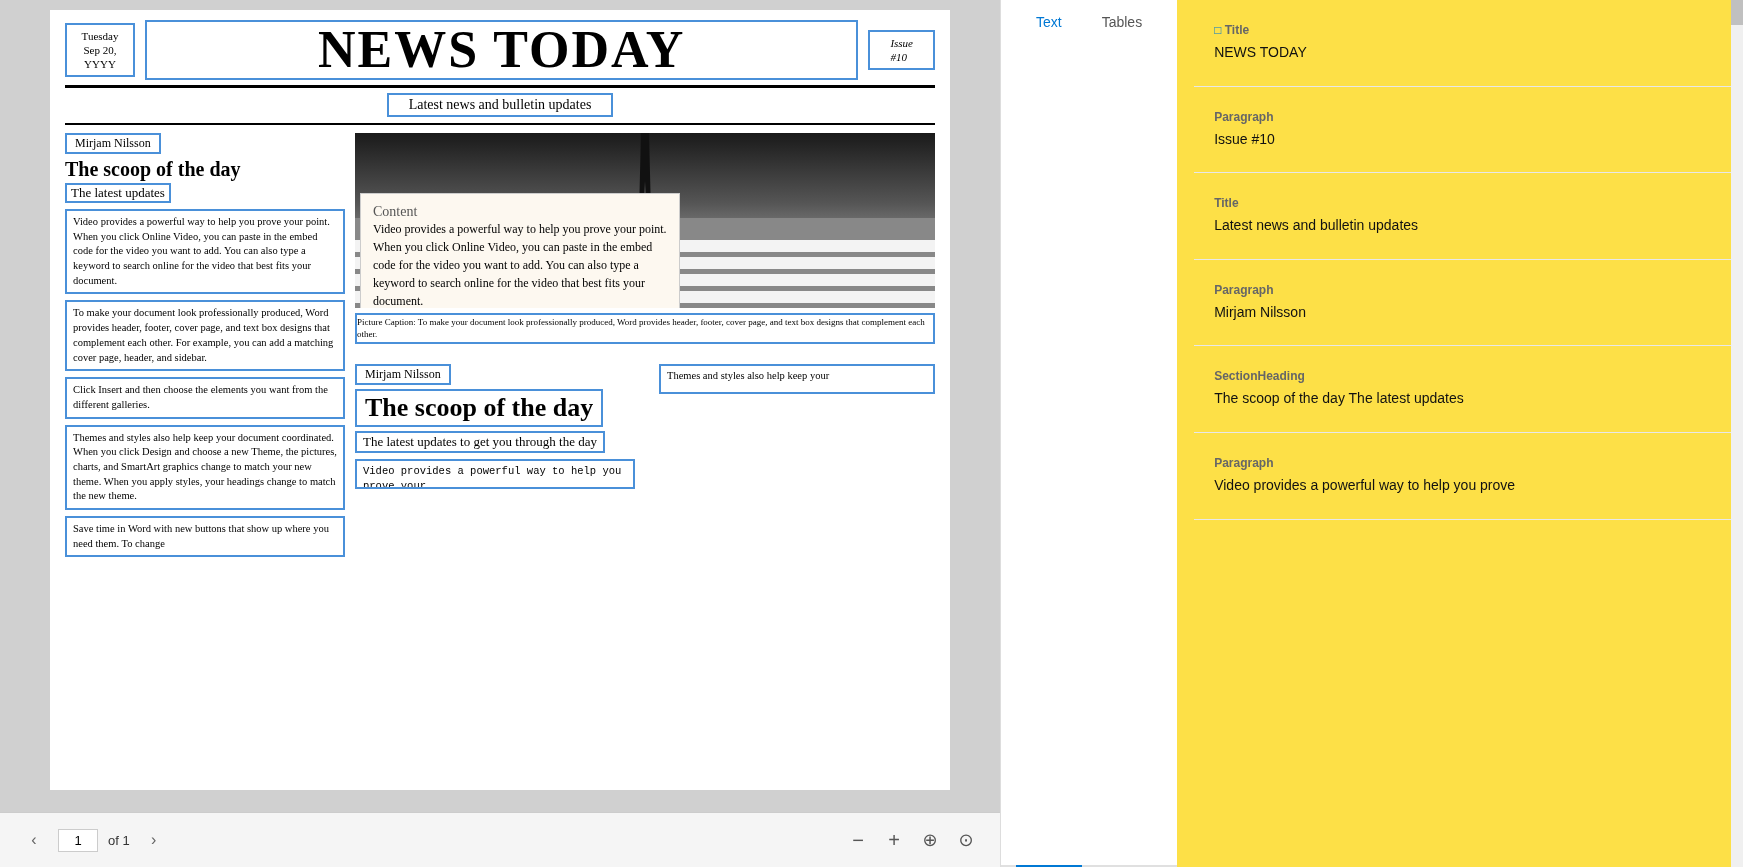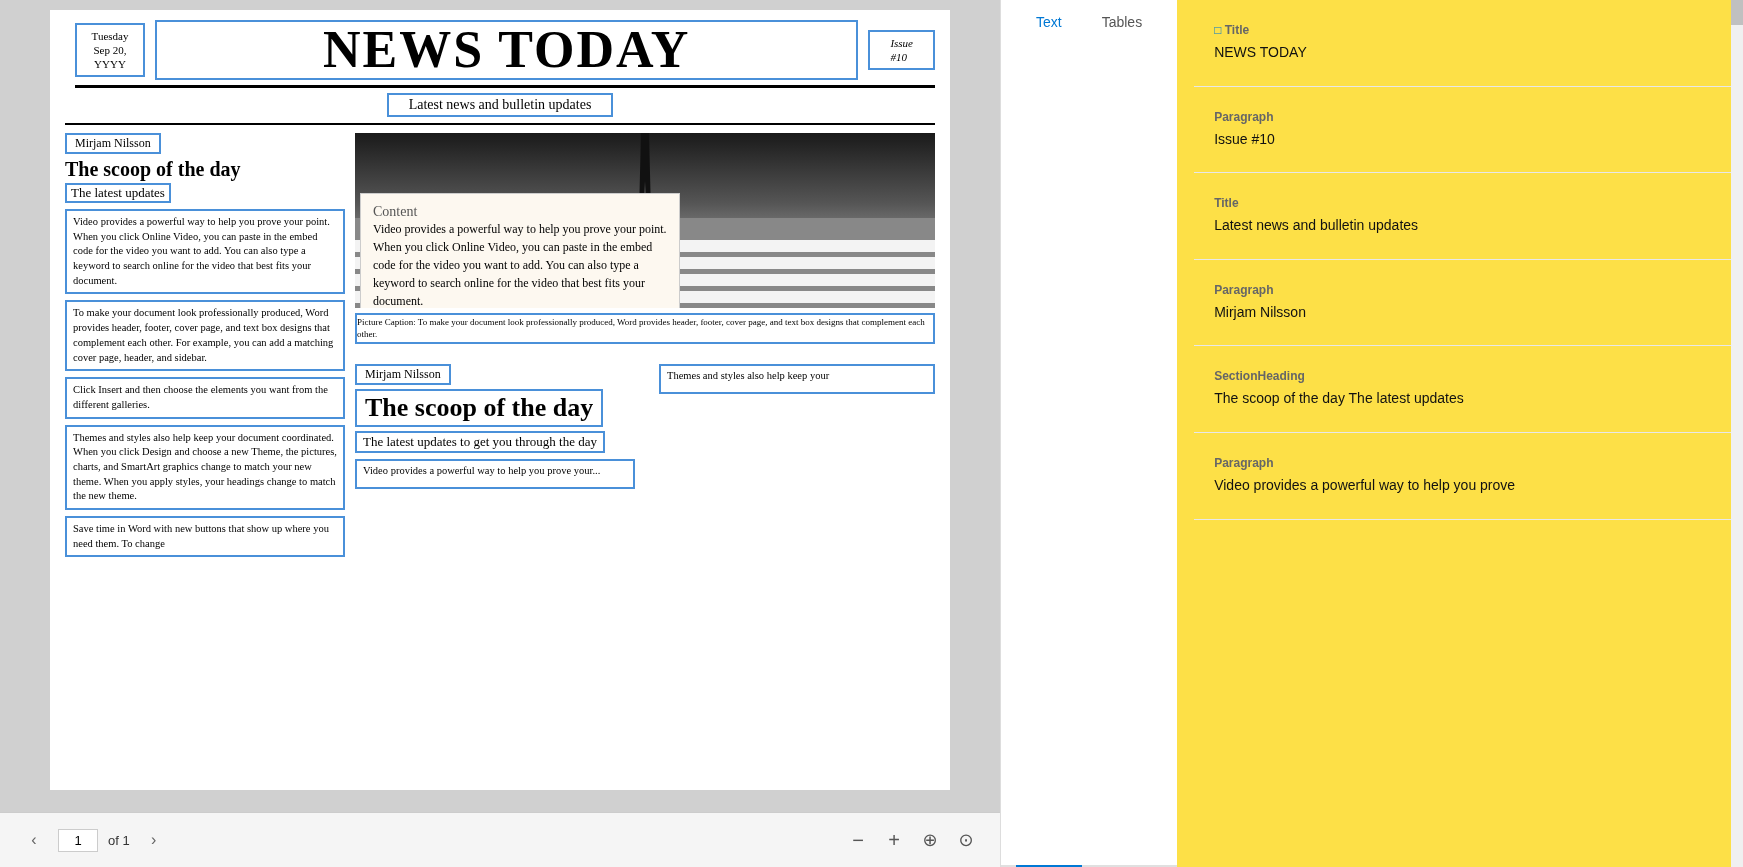--- a/index.html
+++ b/index.html
@@ -30,21 +30,20 @@
       position: relative;
     }
 
     
     .news-header {
       display: flex;
       align-items: center;
       border-bottom: 3px solid #000;
       padding-bottom: 5px;
       margin-bottom: 5px;
-      margin-left: 10px;
     }
 
     .news-date-box {
       border: 2px solid #4a90d9;
       padding: 4px 8px;
       text-align: center;
       font-size: 11px;
       line-height: 1.3;
       min-width: 70px;
       color: #000;
@@ -232,21 +231,21 @@
       margin-bottom: 6px;
       color: #000;
     }
 
     .partial-text-block {
       border: 2px solid #4a90d9;
       padding: 3px 6px;
       font-size: 10.5px;
       line-height: 1.4;
       color: #000;
-      font-family: Liberation Serif, serif;
+      font-family: Liberation Mono, monospace;
       overflow: hidden;
       height: 30px;
     }
 
     .themes-text-block {
       border: 2px solid #4a90d9;
       padding: 3px 6px;
       font-size: 10.5px;
       line-height: 1.4;
       color: #000;

